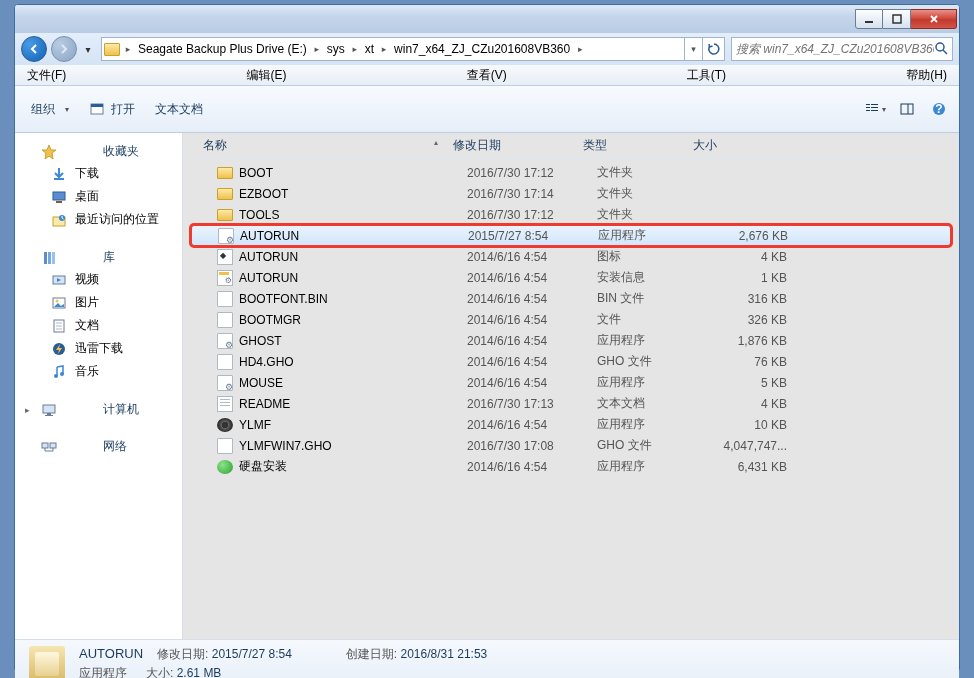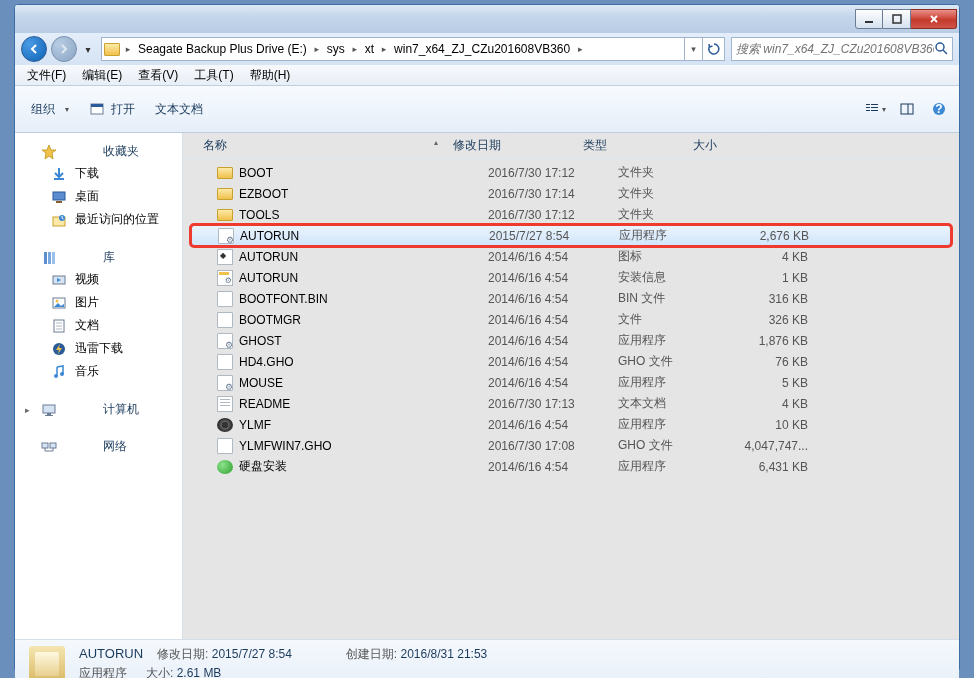--- a/index.html
+++ b/index.html
@@ -29,21 +29,21 @@
 .crumb { display: flex; align-items: center; padding: 12px 4px; height: 22px; color: #000; }
 .crumb-sep { width: 12px; display: flex; align-items: center; justify-content: center; color: #555; font-size: 9px; }
 .addr-dropdown { width: 18px; display: flex; align-items: center; justify-content: center; border-left: 1px solid #a0b4cc; height: 22px; color: #555; font-size: 9px; }
 .addr-refresh { width: 22px; display: flex; align-items: center; justify-content: center; border-left: 1px solid #a0b4cc; height: 22px; color: #2b5b99; }
 
 .searchbox { width: 222px; height: 24px; background: #fff; border: 1px solid #a0b4cc; display: flex; align-items: center; padding: 0 4px; }
 .searchbox input { border: none; outline: none; flex: 1; color: #888; font-style: italic; font-size: 12px; }
 .searchbox .srch-icon { color: #2b5b99; }
 
 
-.menubar { height: 21px; background: linear-gradient(180deg, #f7f9fc, #e8eef6); border-bottom: 1px solid #c0cde0; display: flex; align-items: center; padding: 0 4px; }
+.menubar { height: 21px; background: linear-gradient(180deg, #f7f9fc, #e8eef6); border-bottom: 1px solid #c0cde0; display: flex; align-items: center; padding: 0 4px; justify-content: space-between; }
 .menuitem { padding: 2px 8px; color: #000; }
 
 
 .toolbar { height: 47px; background: linear-gradient(180deg, #f7fbff, #e6eef8); border-bottom: 1px solid #c0cde0; display: flex; align-items: center; padding: 0 8px; gap: 4px; }
 .tool-item { padding: 4px 8px; border-radius: 2px; display: flex; align-items: center; gap: 6px; color: #1a3a5c; }
 .tool-item.arrow::after { content: "▾"; font-size: 8px; margin-left: 4px; color: #555; }
 .tool-right { margin-left: auto; display: flex; align-items: center; gap: 8px; }
 .tool-icon-btn { width: 24px; height: 24px; display: flex; align-items: center; justify-content: center; border-radius: 2px; color: #1a3a5c; }
 
 
@@ -63,21 +63,21 @@
 .colh.type { width: 110px; }
 .colh.size { width: 80px; text-align: left; }
 .colh .sortarrow { position: absolute; right: 8px; top: 5px; font-size: 8px; color: #666; }
 
 .rows { flex: 1; padding: 3px 0; }
 .row { height: 21px; display: flex; align-items: center; padding-left: 14px; position: relative; }
 .row.sel { background: linear-gradient(180deg, #eaf3fd, #d2e6fb); border: 1px solid #94c3f0; border-radius: 3px; margin: 0 8px 0 8px; padding-left: 6px; }
 .row.hilite { outline: 3px solid #ef3b2f; outline-offset: -1px; }
 .cell { overflow: hidden; white-space: nowrap; text-overflow: ellipsis; }
 .cell.name { width: 250px; display: flex; align-items: center; gap: 6px; margin-left: 20px; }
-.cell.date { width: 130px; color: #555; margin-left: 21px; }
+.cell.date { width: 130px; color: #555; }
 .cell.type { width: 110px; color: #555; }
 .cell.size { width: 80px; text-align: right; color: #555; }
 .ficon { width: 16px; height: 16px; display: inline-flex; align-items: center; justify-content: center; flex: 0 0 16px; }
 .ficon.folder { background: linear-gradient(180deg, #fde9a8, #f0c14b); border: 1px solid #c9a22e; border-radius: 1px; height: 12px; }
 .ficon.exe { background: #fff; border: 1px solid #b0b8c2; border-radius: 1px; position: relative; }
 .ficon.exe::after { content: "⚙"; font-size: 9px; position: absolute; right: -1px; bottom: -2px; color: #6a7d94; }
 .ficon.ico { background: #fff; border: 1px solid #b0b8c2; position: relative; }
 .ficon.ico::after { content:"◆"; font-size:8px; color:#333; position:absolute; left:2px; top:1px;}
 .ficon.inf { background: #fff; border: 1px solid #b0b8c2; position: relative; }
 .ficon.inf::before { content:""; position:absolute; left:1px; top:1px; width:10px; height:3px; background:#f0c14b;}

